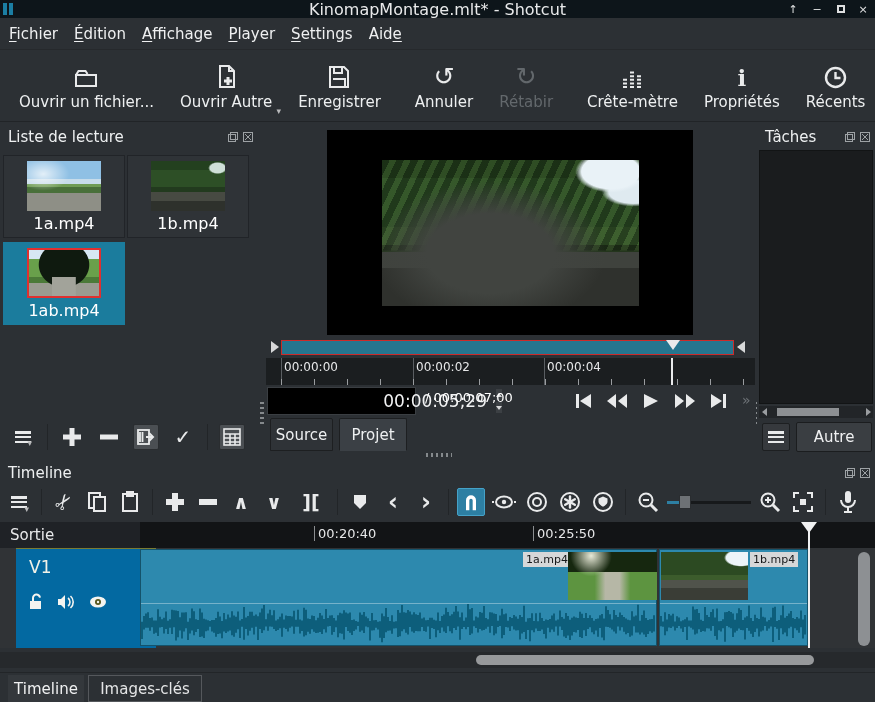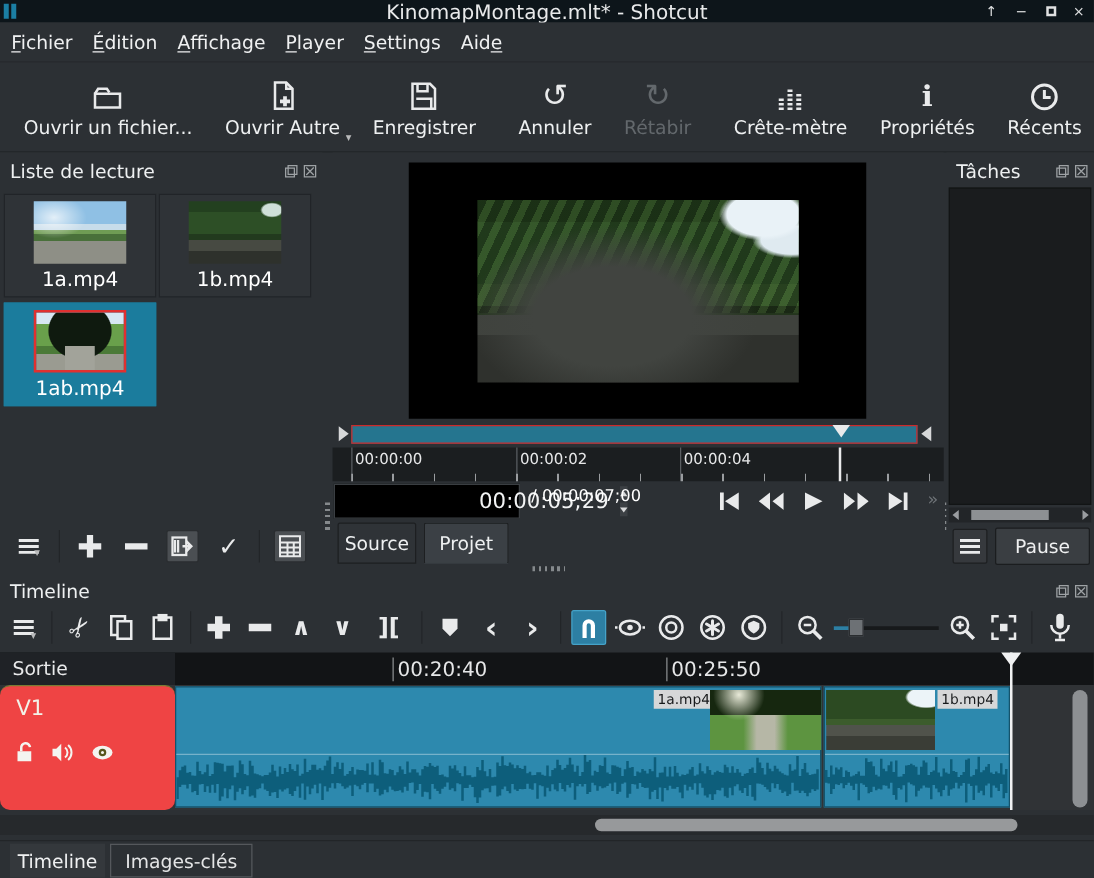--- a/index.html
+++ b/index.html
@@ -146,24 +146,24 @@
   .tl-sep { width:1px; height:26px; background:#222528; margin:0 3px; }
   .tl-glyph { font-size:19px; font-weight:bold; color:#e9eaeb; }
   #tl-zoom-slider { width:84px; height:16px; position:relative; }
   #tl-zoom-slider .groove { position:absolute; left:0; right:0; top:7px; height:3px; background:#17191b; }
   #tl-zoom-slider .fill { position:absolute; left:0; top:7px; width:12px; height:3px; background:#2d7fa3; }
   #tl-zoom-slider .handle { position:absolute; left:12px; top:1px; width:12px; height:14px; background:#6d7175; border:1px solid #2a2d30; }
 
   #tl-ruler { position:absolute; left:0; top:64px; width:875px; height:26px; background:#121416; }
   #tl-corner { position:absolute; left:0; top:0; width:140px; height:26px; background:#1f2226;
     font-size:15px; color:#e8e9ea; display:flex; align-items:center; padding-left:10px; }
-  .tl-label { position:absolute; top:4px; font-size:16px; color:#e6e7e8; border-left:1px solid #8a8d90; padding-left:3px; }
+  .tl-label { position:absolute; top:4px; font-size:13px; color:#e6e7e8; border-left:1px solid #8a8d90; padding-left:3px; }
 
   #tl-track-row { position:absolute; left:0; top:90px; width:875px; height:100px; background:#303336; }
-  #track-head { position:absolute; left:0; top:0; width:140px; height:100px; background:#ef4444; border-top:1px solid #7b7c33;border-radius:8px;}
+  #track-head { position:absolute; left:16px; top:0; width:140px; height:100px; background:#0369a1; border-top:1px solid #7b7c33;}
   #track-name { position:absolute; left:13px; top:8px; font-size:17px; color:#f2f2e8; }
   #track-icons { position:absolute; left:12px; top:44px; display:flex; gap:13px; align-items:center; color:#f4f4f0; }
 
   #clip1 { position:absolute; left:140px; top:1px; width:517px; height:97px; background:#2d89ae; border:1px solid #14536b; }
   #clip2 { position:absolute; left:659px; top:1px; width:149px; height:97px; background:#2d89ae; border:1px solid #14536b; }
   .clip-mid { position:absolute; left:0; right:0; top:53px; height:1px; background:rgba(255,255,255,.35); }
   .waveform { position:absolute; left:0; right:0; bottom:1px; height:42px; overflow:hidden; }
   .clip-badge { position:absolute; top:2px; background:#d6d7d8; color:#17191b; font-size:11px; padding:0 3px; height:15px; line-height:15px; }
   #clip1 .clip-badge { left:382px; }
   #clip2 .clip-badge { left:90px; }
@@ -478,21 +478,21 @@
     <span id="tasks-hs-track">
         <span id="tasks-thumb" style="display:block;"></span>
       </span>
     <span class="hs-arrow" id="hs-right">
         <i></i>
       </span>
   </div>
   <div id="tasks-menu-btn">
       <span class="hamb"></span>
     </div>
-  <div id="pause-btn">Pause</div>
+  <div id="pause-btn">Autre</div>
 </div>
 
 <div id="timeline-panel">
   <div class="panel-head">
     <span class="panel-title">Timeline</span>
     <span class="panel-icons">
       <svg width="12" height="12" viewBox="0 0 12 12">
           <g fill="none" stroke="#9ea2a5" stroke-width="1">
             <rect x="3.5" y="1.5" width="7" height="7"></rect>
             <rect x="1.5" y="3.5" width="7" height="7"></rect>

